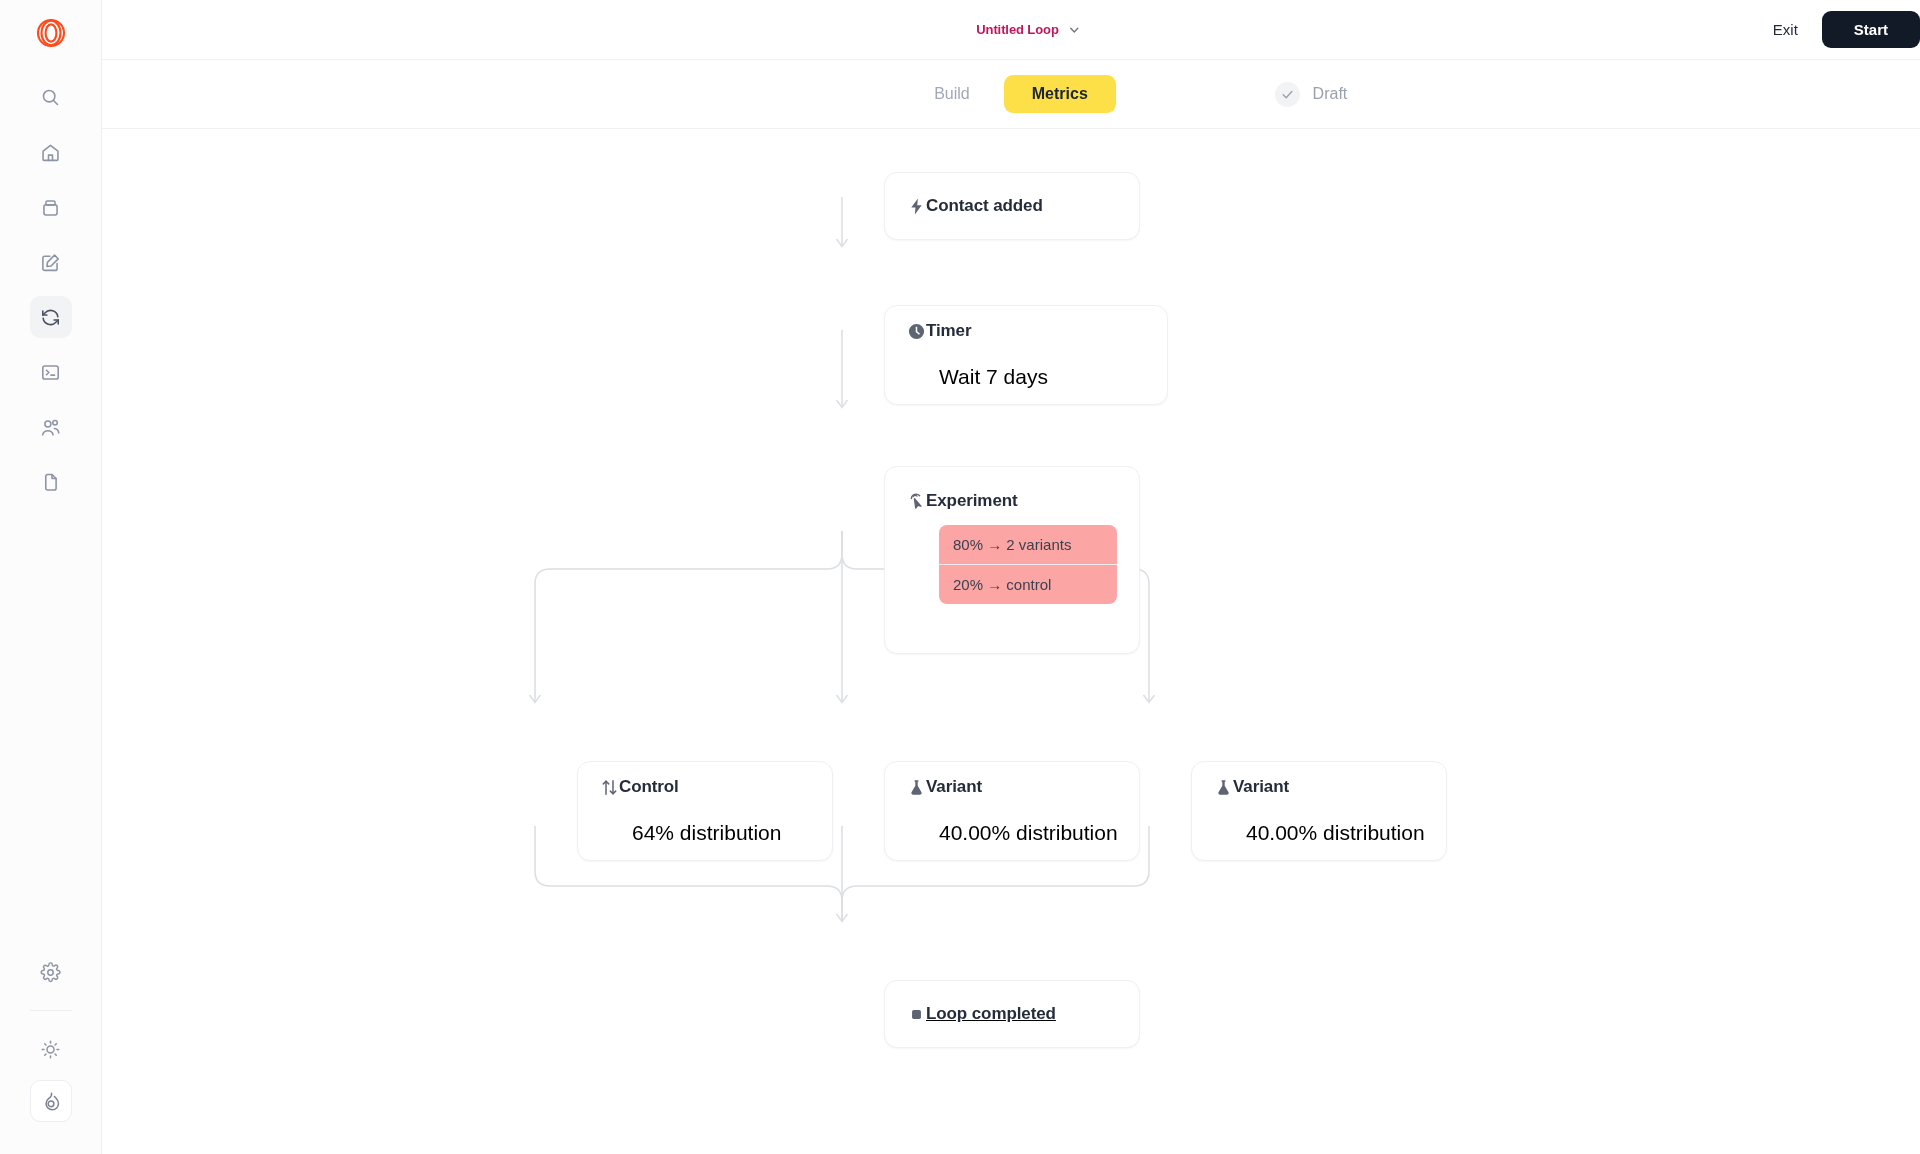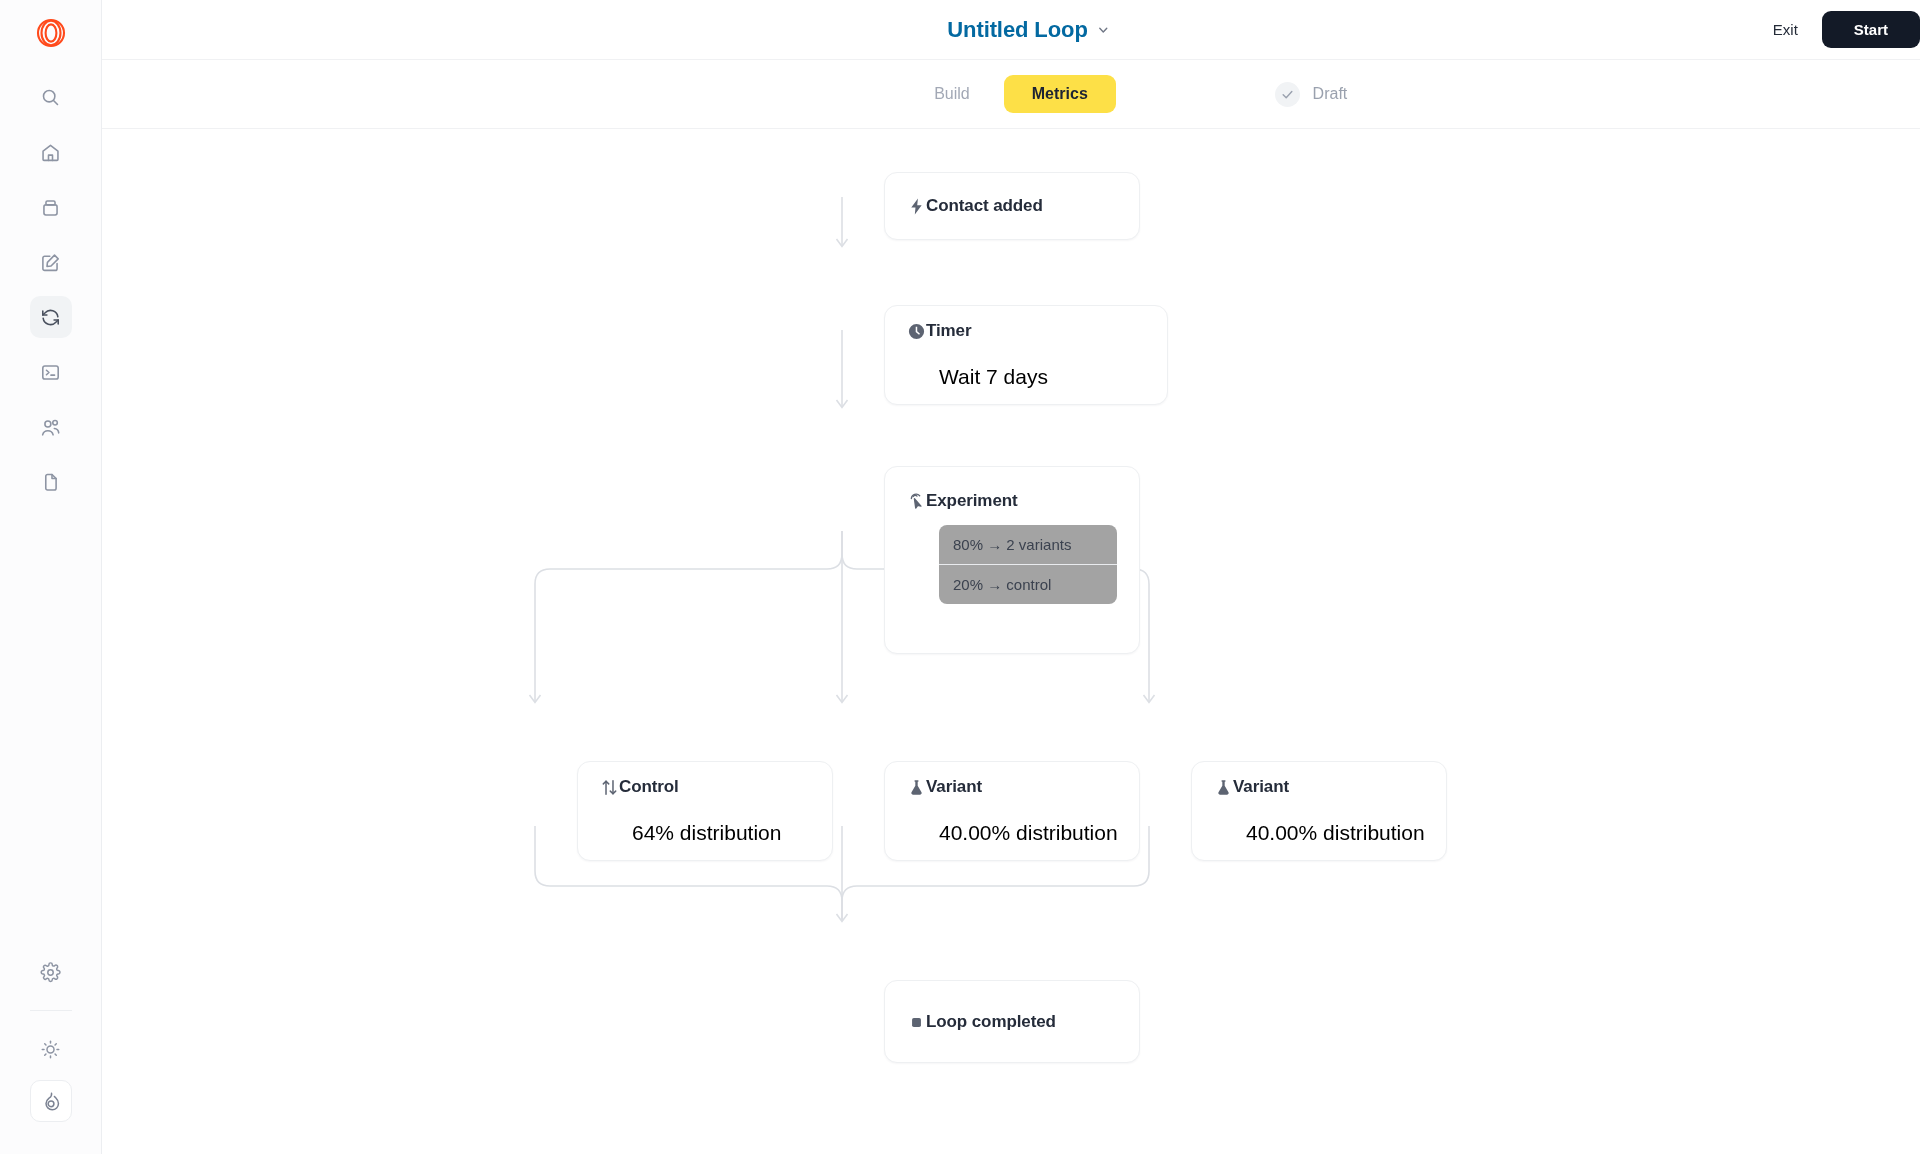--- a/index.html
+++ b/index.html
@@ -43,21 +43,21 @@
   .topbar {
     height: 60px; flex: 0 0 60px;
     display: flex; align-items: center; position: relative;
     border-bottom: 1px solid #f0f1f3;
     padding: 0 28px;
   }
   .doc-title-wrap {
     position: absolute; left: 50%; transform: translateX(-50%);
     display: flex; align-items: center; gap: 9px; cursor: pointer;
   }
-  .doc-title { font-size: 22px; font-weight: 700; color: #0369a1; letter-spacing: -0.1px; margin-left: 36px; }
+  .doc-title { font-size: 13px; font-weight: 700; color: #be185d; letter-spacing: -0.1px; margin-left: 36px; }
   .chev { width: 14px; height: 14px; color: #6f7685; display:block; }
   .topbar-right {
     position: absolute; right: 0; display: flex; align-items: center; gap: 14px;
     padding-right: 0;
   }
   .btn-exit {
     font-size: 15px; color: #242b38; background: transparent; border: none;
     cursor: pointer; padding: 7px 10px; font-weight: 500;
   }
   .btn-start {
@@ -101,21 +101,21 @@
     display: flex; flex-direction: column; justify-content: center;
     cursor: pointer;
   }
   .node-head { display: flex; align-items: flex-end; gap: 0; padding: 0 22px; }
   .node-icon { width: 19px; height: 19px; color: #5d6472; display: flex; align-items: center; justify-content: center; flex: 0 0 19px; }
   .node-icon svg { width: 19px; height: 19px; display: block; }
   .node-title { font-size: 17px; font-weight: 700; color: #252c3a; letter-spacing: -0.1px; }
   .node-sub { font-size: 21px; color: #000000; padding-left: 54px; margin-top: 24px; }
 
   .exp-box {
-    margin: 14px 22px 0 54px; background: #a3a3a3; border-radius: 8px;
+    margin: 14px 22px 0 54px; background: #fca5a5; border-radius: 8px;
     overflow: hidden;
   }
   .exp-row { font-size: 15px; color: #3b424f; padding: 11px 14px; }
   .exp-row + .exp-row { border-top: 1px solid #e9ebee; }
 
   svg.links { position: absolute; inset: 0; width: 100%; height: 100%; pointer-events: none; }
   svg.links path, svg.links line { fill: none; stroke: #dcdfe4; stroke-width: 1.6; }
   svg.links polyline.arrow { fill: none; stroke: #dcdfe4; stroke-width: 1.6; }
 </style>
 </head>
@@ -344,21 +344,21 @@
             <span class="node-icon">
               <svg viewBox="0 0 24 24" fill="currentColor">
                 <path d="M9.6 2.8h4.8v1.8h-.9v5.1l4.8 8.3a2 2 0 0 1-1.7 3H7.4a2 2 0 0 1-1.7-3l4.8-8.3V4.6h-.9z"></path>
               </svg>
             </span>
             <span class="node-title">Variant</span>
           </div>
           <div class="node-sub">40.00% distribution</div>
         </div>
 
-        <div class="node" style="left:782px; top:851px; width:256px; height:83px;">
+        <div class="node" style="left:782px; top:851px; width:256px; height:68px;text-decoration:underline;">
           <div class="node-head">
             <span class="node-icon">
               <svg viewBox="0 0 24 24" fill="currentColor">
                 <rect x="6.4" y="6.4" width="11.2" height="11.2" rx="2.2"></rect>
               </svg>
             </span>
             <span class="node-title">Loop completed</span>
           </div>
         </div>
 

